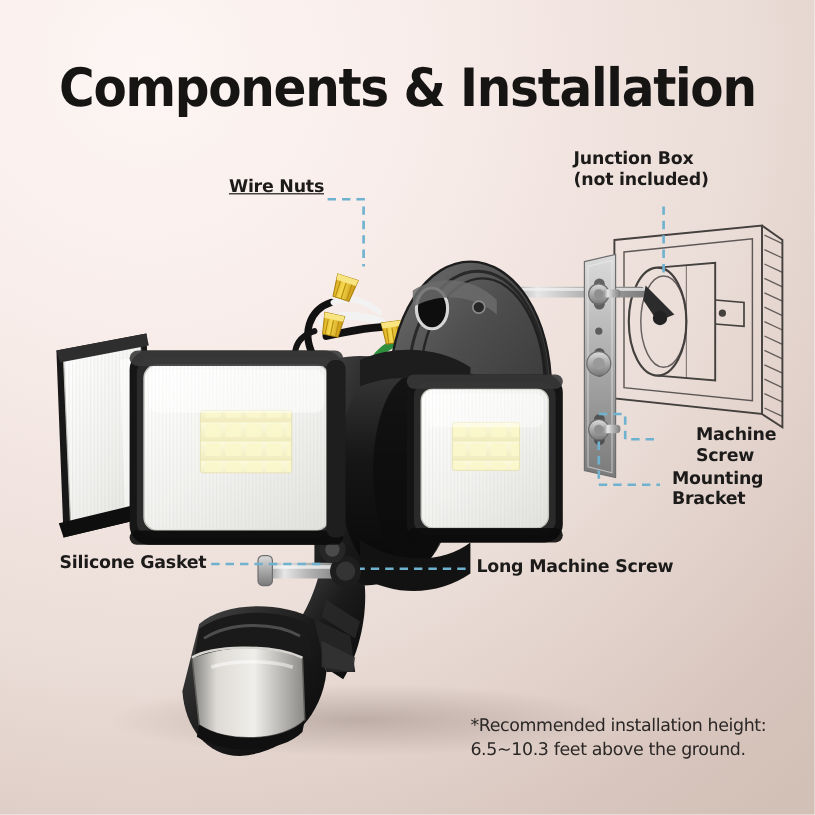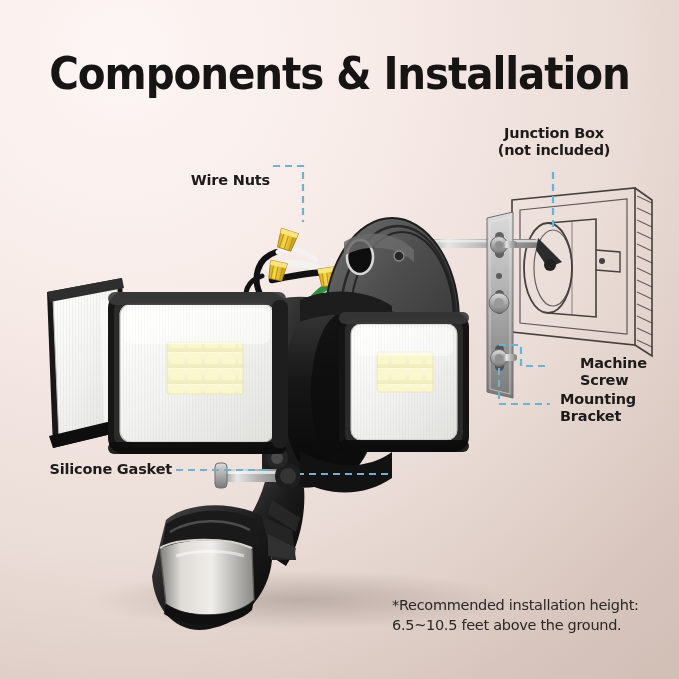--- a/index.html
+++ b/index.html
@@ -22,21 +22,21 @@
     color:#161514;
     transform:scaleX(.92);
   }
   
   .lbl{
     position:absolute;
     font-family:"DejaVu Sans","Liberation Sans",sans-serif;
     font-weight:bold;font-size:14.5px;color:#1c1b1a;
     line-height:17px;white-space:pre-line;letter-spacing:-.2px;
   }
-  .lbl.c{text-align:center;}
+  .lbl.c{text-align:left;}
   .lbl.r{text-align:right;}
   .note{
     position:absolute;left:392px;top:595px;width:250px;
     font-family:"DejaVu Sans","Liberation Sans",sans-serif;
     font-size:14.5px;color:#2a2726;line-height:20px;white-space:pre-line;
     letter-spacing:-.3px;
   }
   
   #leaders{position:absolute;left:0;top:0;width:679px;height:679px;pointer-events:none;}
   
@@ -301,29 +301,30 @@
       <path d="M499 368 L499 404 L550 404"></path>
 
       <path d="M176 470 L272 470"></path>
 
       <path d="M388 474 L300 474"></path>
     </g>
   </svg>
 
   <div class="title">Components &amp; Installation</div>
 
-  <div class="lbl r" style="left:120px;top:172px;width:150px;">Wire Nuts</div>
+  <div class="lbl r" style="left:120px;top:148px;width:150px;text-decoration:underline;">Wire Nuts</div>
 
   <div class="lbl c" style="left:478px;top:125px;width:152px;">Junction Box
 (not included)</div>
 
   <div class="lbl" style="left:580px;top:355px;width:120px;">Machine Screw</div>
 
   <div class="lbl r" style="left:30px;top:461px;width:142px;">Silicone Gasket</div>
 
   <div class="lbl" style="left:560px;top:391px;width:110px;">Mounting
 Bracket</div>
 
+  <div class="lbl" style="left:397px;top:465px;width:200px;">Long Machine Screw</div>
 
   <div class="note">*Recommended installation height:
-6.5~10.5 feet above the ground.</div>
+6.5~10.3 feet above the ground.</div>
 
 </div>
 
 </body></html>

